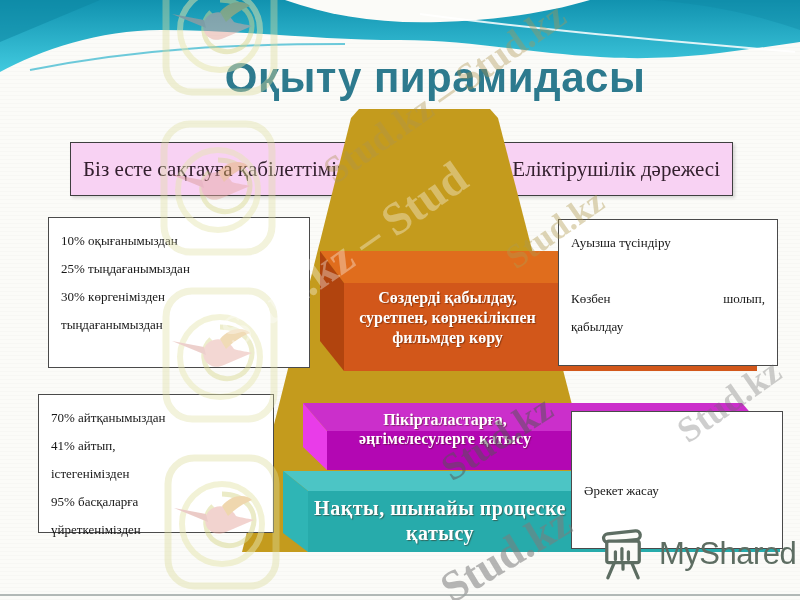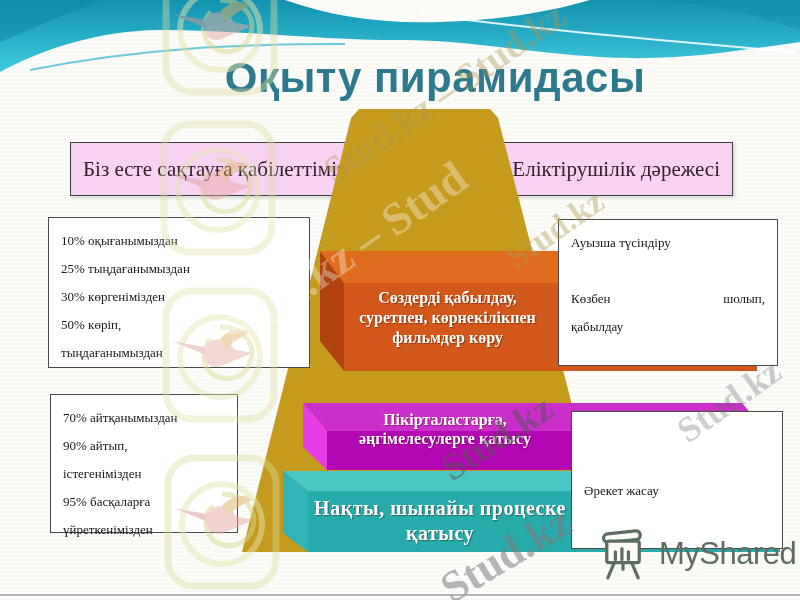--- a/index.html
+++ b/index.html
@@ -32,21 +32,21 @@
   #t1{left:330px;top:288px;width:235px;font-size:16px;line-height:20px;}
   #t2{left:315px;top:411px;width:260px;font-size:16px;line-height:18.5px;}
   #t3{left:300px;top:496px;width:280px;font-size:20px;line-height:25px;letter-spacing:0.5px;text-align:center;}
   .box{
     position:absolute;z-index:5;background:#ffffff;border:1.5px solid #4a4a4a;
     box-sizing:border-box;padding:9px 12px;
     font-size:13px;line-height:28px;color:#171717;
   }
   #boxL1{left:48px;top:217px;width:262px;height:151px;}
   #boxR1{left:558px;top:219px;width:220px;height:147px;}
-  #boxL2{left:50px;top:394px;width:188px;height:139px;}
+  #boxL2{left:38px;top:394px;width:236px;height:139px;}
   #boxR2{left:571px;top:411px;width:212px;height:138px;}
   .sp28{height:28px;}
   .sp56{height:56px;}
   .jline{display:flex;justify-content:space-between;text-align:center;}
   .wm{position:absolute;top:0;left:0;z-index:6;pointer-events:none;}
   .mylogo{position:absolute;left:601px;top:528px;z-index:7;display:flex;align-items:flex-start;cursor:pointer;}
   .mylogo-text{font-family:"Liberation Sans",sans-serif;font-size:31px;color:#5d6d62;margin-left:14px;margin-top:8px;letter-spacing:-0.5px;}
   .bottom-line{position:absolute;left:0;right:0;top:594px;height:2px;background:#9aa3a1;opacity:0.75;z-index:8;}
 </style>
 </head>
@@ -103,37 +103,36 @@
   </div>
   <div class="slab-text" id="t3">
     <div>Нақты, шынайы процеске</div>
     <div>қатысу</div>
   </div>
 
   <div class="box" id="boxL1">
     <div>10% оқығанымыздан</div>
     <div>25% тыңдағанымыздан</div>
     <div>30% көргенімізден</div>
-    <div>50% көріп,</div>
     <div>тыңдағанымыздан</div>
   </div>
 
   <div class="box" id="boxR1">
     <div>Ауызша түсіндіру</div>
     <div class="sp28"></div>
     <div class="jline">
       <span>Көзбен</span>
       <span>шолып,</span>
     </div>
     <div>қабылдау</div>
   </div>
 
   <div class="box" id="boxL2">
     <div>70% айтқанымыздан</div>
-    <div>90% айтып,</div>
+    <div>41% айтып,</div>
     <div>істегенімізден</div>
     <div>95% басқаларға</div>
     <div>үйреткенімізден</div>
   </div>
 
   <div class="box" id="boxR2">
     <div class="sp56"></div>
     <div>Әрекет жасау</div>
   </div>
 

